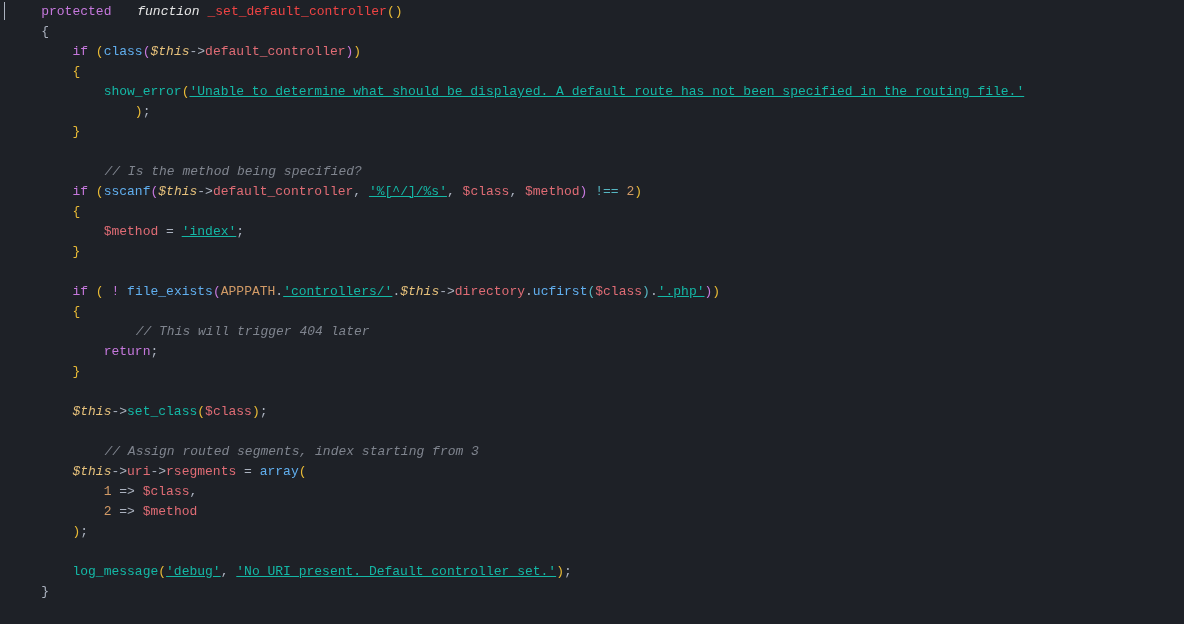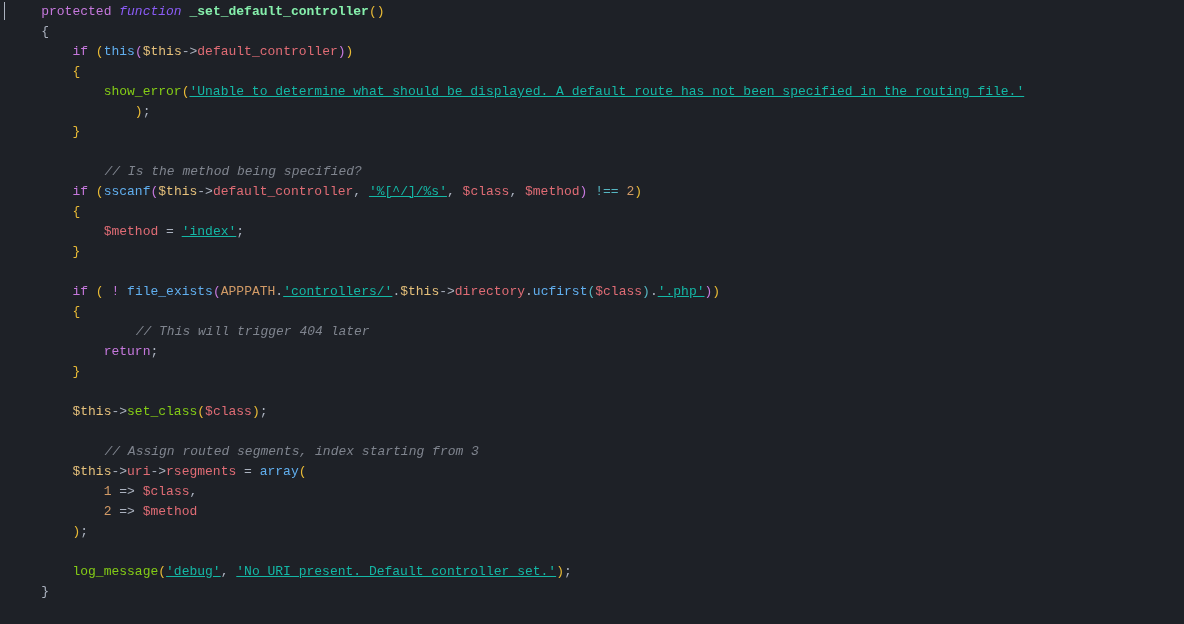--- a/index.html
+++ b/index.html
@@ -19,27 +19,27 @@
     width: 1184px;
     height: 624px;
     box-sizing: border-box;
     position: relative;
   }
   .line {
     white-space: pre;
     height: 20px;
   }
   .tok-keyword   { color: #c678dd; }
-  .tok-keyword2  { color: #8b5cf6; font-style: italic; }
+  .tok-keyword2  { color: #e5e5e5; font-style: italic; margin-left: 18px; }
   .tok-keyword-return { color: #c678dd; }
-  .tok-funcdef   { color: #86efac; font-weight: bold; }
-  .tok-func      { color: #84cc16; }
+  .tok-funcdef   { color: #ef4444; }
+  .tok-func      { color: #14b8a6; }
   .tok-builtin   { color: #61afef; }
   .tok-var       { color: #e06c75; margin-top: 45px; }
-  .tok-this      { color: #e5c07b; }
+  .tok-this      { color: #e5c07b; font-style: italic; }
   .tok-prop      { color: #e06c75; }
   .tok-arrow     { color: #abb2bf; }
   .tok-paren     { color: #e8ba36; }  
   .tok-paren2    { color: #c678dd; }  
   .tok-paren3    { color: #56b6c2; }  
   .tok-brace     { color: #e8ba36; }
   .tok-brace-top { color: #abb2bf; }
   .tok-punct     { color: #abb2bf; }
   .tok-string    { color: #14b8a6; text-decoration: underline; }
   .tok-num       { color: #d19a66; }
@@ -59,21 +59,21 @@
 </head>
 <body>
 
 <div class="editor">
   <div class="cursor"></div>
 
   <div class="line"><span>    </span><span class="tok-keyword">protected</span> <span class="tok-keyword2">function</span> <span class="tok-funcdef">_set_default_controller</span><span class="tok-paren">()</span></div>
 
   <div class="line"><span>    </span><span class="tok-brace-top">{</span></div>
 
-  <div class="line"><span>        </span><span class="tok-keyword">if</span> <span class="tok-paren">(</span><span class="tok-builtin">this</span><span class="tok-paren2">(</span><span class="tok-this">$this</span><span class="tok-arrow">-&gt;</span><span class="tok-prop">default_controller</span><span class="tok-paren2">)</span><span class="tok-paren">)</span></div>
+  <div class="line"><span>        </span><span class="tok-keyword">if</span> <span class="tok-paren">(</span><span class="tok-builtin">class</span><span class="tok-paren2">(</span><span class="tok-this">$this</span><span class="tok-arrow">-&gt;</span><span class="tok-prop">default_controller</span><span class="tok-paren2">)</span><span class="tok-paren">)</span></div>
 
   <div class="line"><span>        </span><span class="tok-brace">{</span></div>
 
   <div class="line"><span>            </span><span class="tok-func">show_error</span><span class="tok-paren">(</span><span class="tok-string">'Unable to determine what should be displayed. A default route has not been specified in the routing file.'</span></div>
   <div class="line"><span>                </span><span class="tok-paren">)</span><span class="tok-punct">;</span></div>
 
   <div class="line"><span>        </span><span class="tok-brace">}</span></div>
 
   <div class="line"> </div>
 

